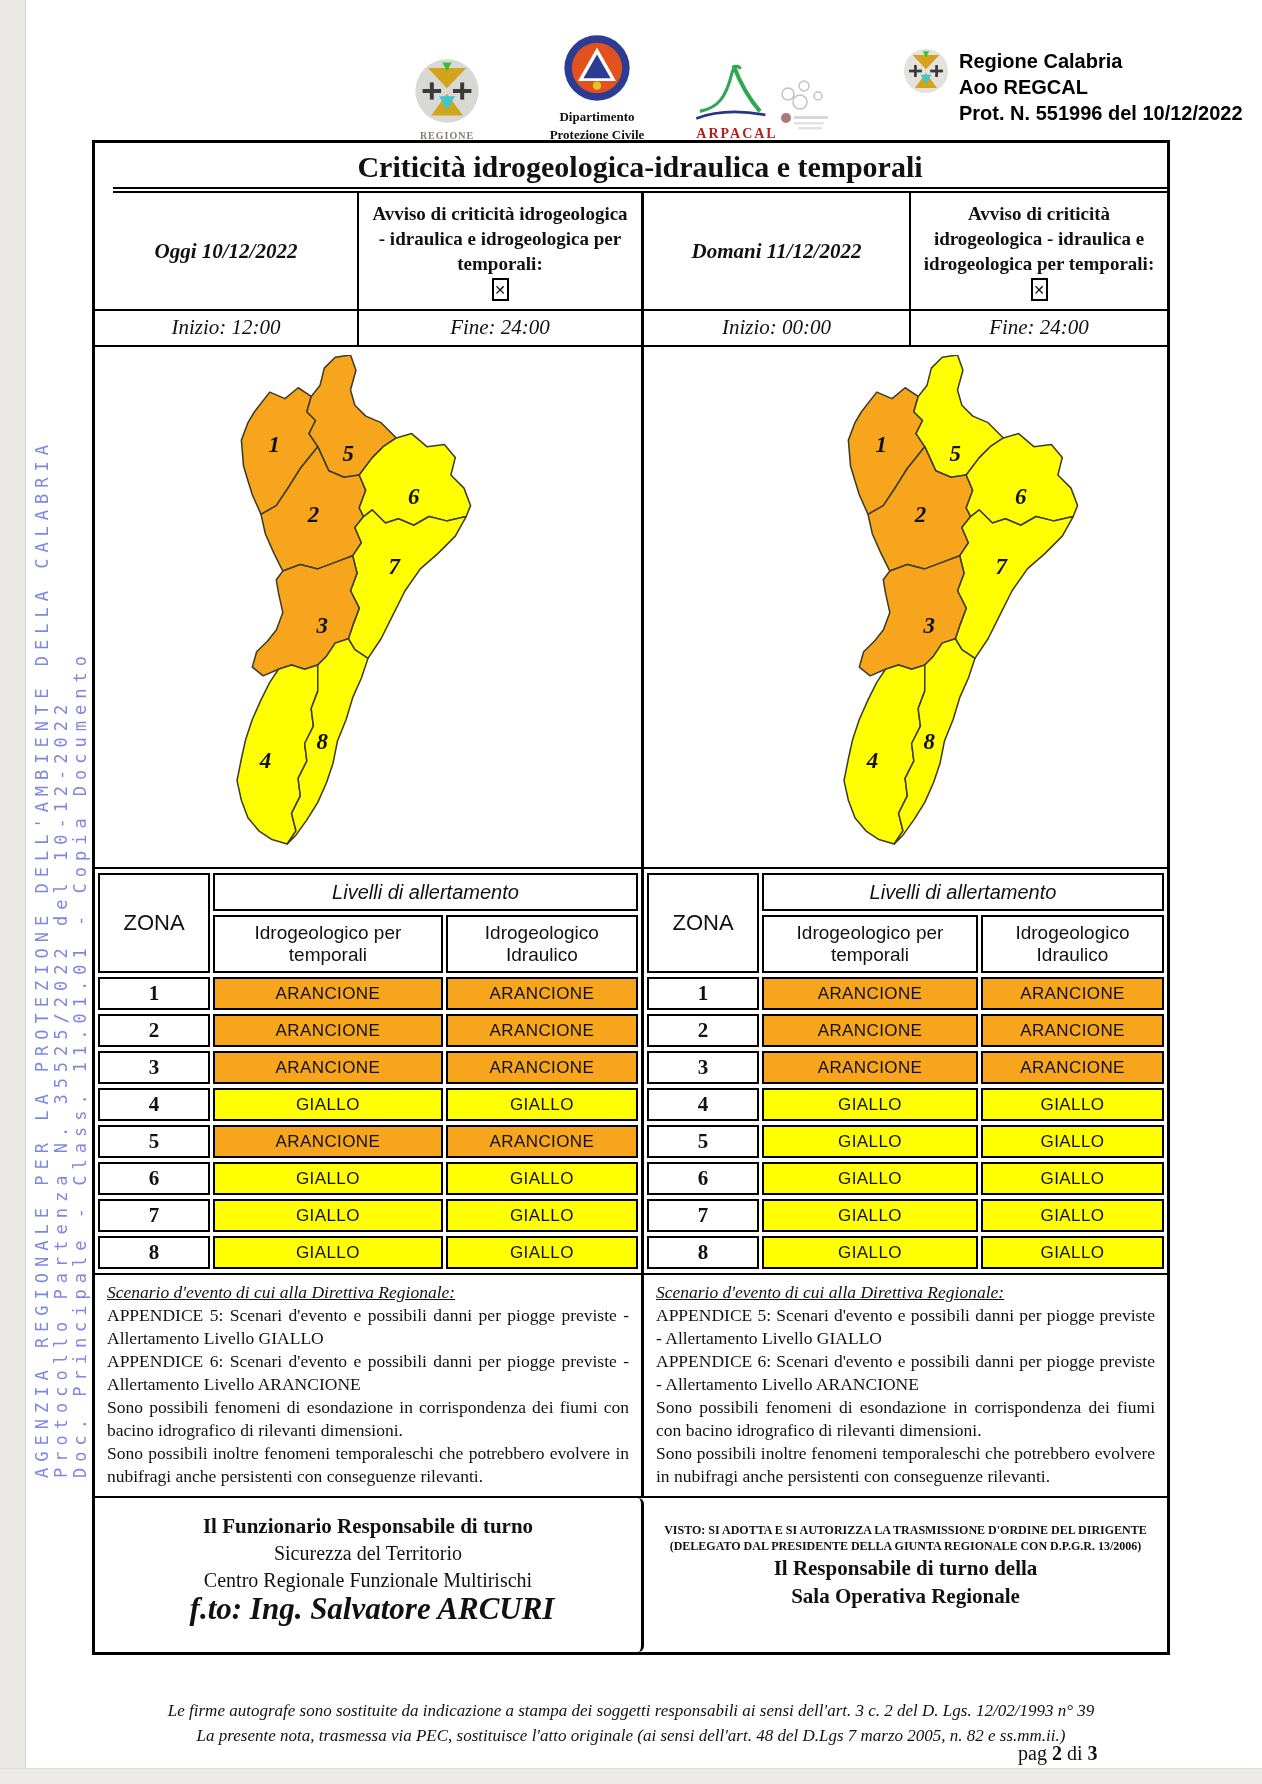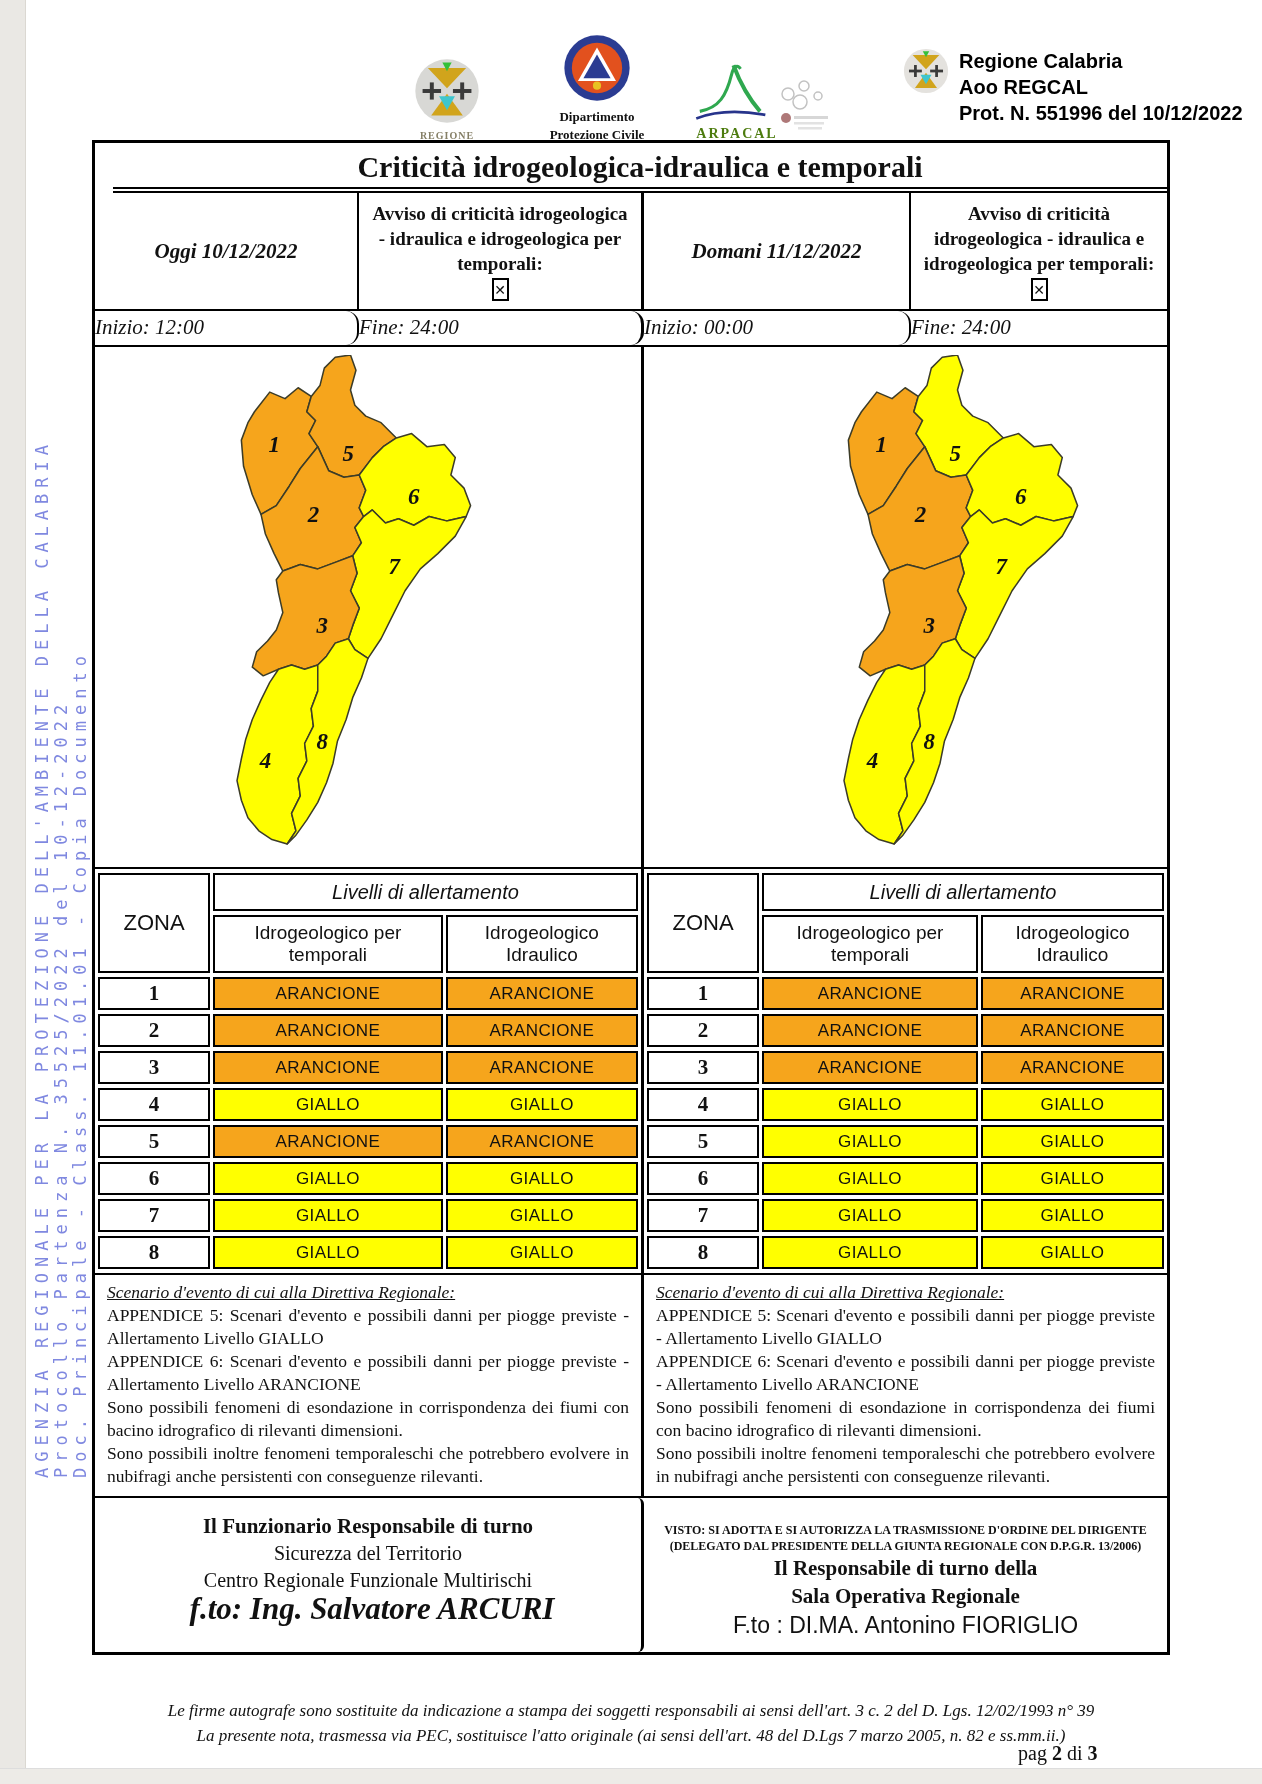--- a/index.html
+++ b/index.html
@@ -21,21 +21,21 @@
 
   
   .logos { position:absolute; left:0; top:0; width:100%; height:140px; }
   .logo { position:absolute; text-align:center; }
   .logo-rc      { left:392px; top:58px; width:110px; }
   .logo-pc      { left:532px; top:34px; width:130px; }
   .logo-arpacal { left:682px; top:60px; width:110px; }
   .logo-faded   { left:772px; top:78px; width:70px; opacity:.6; }
   .cap-rc  { font-size:10px; letter-spacing:1px; color:#857f66; margin-top:2px; font-weight:bold; }
   .cap-pc  { font-size:13px; font-weight:bold; line-height:15px; margin-top:3px; }
-  .cap-arp { font-size:14px; font-weight:bold; letter-spacing:2px; color:#4d7c0f; }
+  .cap-arp { font-size:14px; font-weight:bold; letter-spacing:2px; color:#b91c1c; }
   .cap-arp-sub { font-size:6px; color:#8a8a8a; letter-spacing:.5px; }
   .protocol { position:absolute; left:903px; top:48px; }
   .protocol .emblem { float:left; margin-right:10px; }
   .protocol-text { float:left; font-family:"Liberation Sans", sans-serif;
                    font-weight:bold; font-size:20px; line-height:26px; color:#000; }
 
   
   .doc { position:absolute; left:92px; top:140px; width:1078px;
          border:3px solid #000; background:#fff; }
 
@@ -50,21 +50,21 @@
   .avviso-row { min-height:114px; }
   .avviso-row > div { padding:8px 6px; display:flex; flex-direction:column;
                       align-items:center; justify-content:center; text-align:center; }
   .day-label { font-size:21px; font-weight:bold; font-style:italic; }
   .avviso-text { font-size:19px; font-weight:bold; line-height:25px; max-width:258px; }
   .checkbox { display:inline-block; width:17px; height:23px; border:2px solid #000;
               font-size:14px; line-height:21px; text-align:center; margin-top:2px;
               font-family:"DejaVu Sans", sans-serif; }
 
   .inizio-row { height:36px; border-top:2px solid #000; }
-  .inizio-row > div { text-align:left; font-style:italic; font-size:21px; line-height:33px;border-radius:13px; }
+  .inizio-row > div { text-align:center; font-style:italic; font-size:21px; line-height:33px; }
 
   .map-row { height:522px; border-top:2px solid #000; }
   .map-cell { overflow:hidden; }
   .cal-map { height:502px; margin-top:8px; display:block; }
   .map-oggi   .cal-map { margin-left:118px; }
   .map-domani .cal-map { margin-left:176px; }
   .cal-map polygon { stroke:#3c3c28; stroke-width:1.4; stroke-linejoin:round; }
   .cal-map text { font-family:"Liberation Serif", serif; font-weight:bold;
                   font-style:italic; font-size:21px; fill:#111;
                   text-anchor:middle; dominant-baseline:middle; }
@@ -391,21 +391,20 @@
         <div class="sig-1">Il Funzionario Responsabile di turno</div>
         <div class="sig-2">Sicurezza del Territorio</div>
         <div class="sig-2">Centro Regionale Funzionale Multirischi</div>
         <div class="sig-4">f.to: Ing. Salvatore ARCURI</div>
       </div>
       <div class="sign-cell right">
         <div class="visto">VISTO: SI ADOTTA E SI AUTORIZZA LA TRASMISSIONE D'ORDINE DEL DIRIGENTE</div>
         <div class="visto">(DELEGATO DAL PRESIDENTE DELLA GIUNTA REGIONALE CON D.P.G.R. 13/2006)</div>
         <div class="resp">Il Responsabile di turno della</div>
         <div class="resp">Sala Operativa Regionale</div>
-        <div class="fto-sans">F.to : DI.MA. Antonino FIORIGLIO</div>
       </div>
     </div>
   </div>
 
   <div class="footer-notes">
     <div>Le firme autografe sono sostituite da indicazione a stampa dei soggetti responsabili ai sensi dell'art. 3 c. 2 del D. Lgs. 12/02/1993 n° 39</div>
     <div>La presente nota, trasmessa via PEC, sostituisce l'atto originale (ai sensi dell'art. 48 del D.Lgs 7 marzo 2005, n. 82 e ss.mm.ii.)</div>
   </div>
 
   <div class="page-num">

